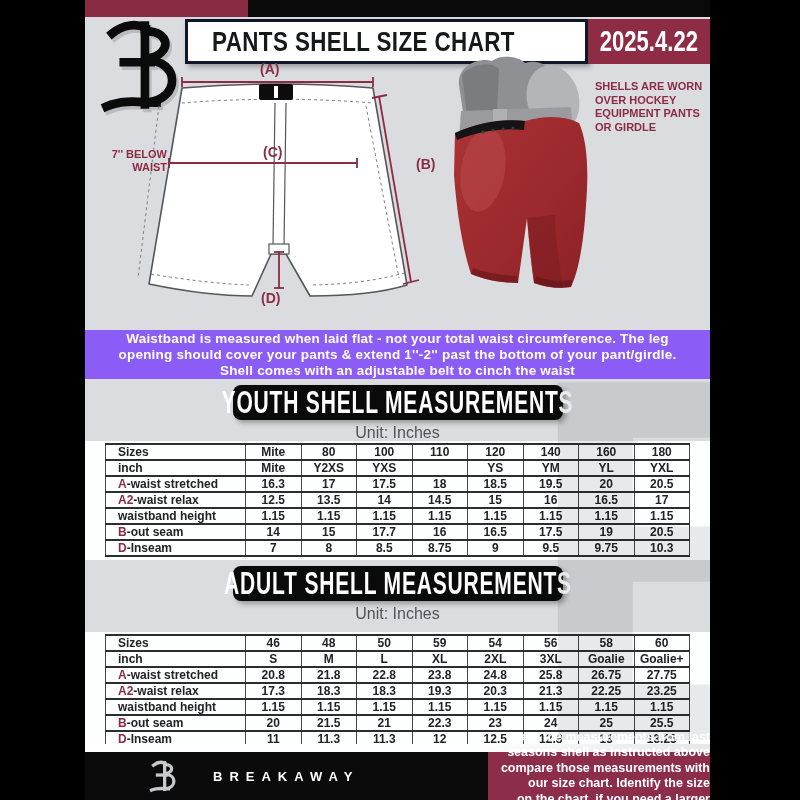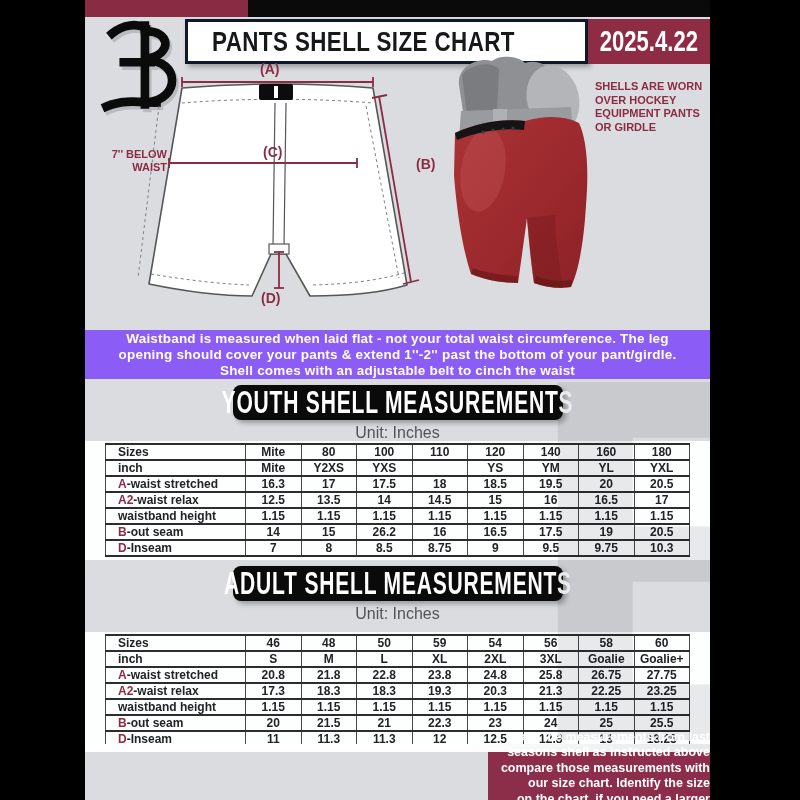--- a/index.html
+++ b/index.html
@@ -271,21 +271,21 @@
             <td>1.15</td>
             <td>1.15</td>
             <td>1.15</td>
             <td>1.15</td>
             <td>1.15</td>
           </tr>
           <tr>
             <td class="lbl"><span class="pfx">B</span>-out seam</td>
             <td>14</td>
             <td>15</td>
-            <td>26.2</td>
+            <td>17.7</td>
             <td>16</td>
             <td>16.5</td>
             <td>17.5</td>
             <td>19</td>
             <td>20.5</td>
           </tr>
           <tr>
             <td class="lbl"><span class="pfx">D</span>-Inseam</td>
             <td>7</td>
             <td>8</td>
@@ -397,20 +397,33 @@
             <td>13.25</td>
           </tr>
         </tbody>
     </table>
 
     <div class="watermark">B</div>
 
     <div class="prefooter"></div>
 
     <div class="footer">
+      <div class="black">
+        <svg class="flogo" viewBox="0 0 96 104">
+          <g stroke="#c8c9cc" stroke-width="10" fill="none" stroke-linecap="square">
+            <path d="M16 16 C28 6 42 6 50 10"></path>
+              <path d="M50 8 L50 90"></path>
+            <path d="M50 14 C76 12 80 38 52 42"></path>
+              <path d="M28 46 L56 46"></path>
+            <path d="M52 44 C86 44 88 84 52 88"></path>
+              <path d="M10 92 C28 84 48 88 62 88"></path>
+          </g>
+        </svg>
+        <span class="brand">BREAKAWAY</span>
+      </div>
       <div class="note">
         <div>Take the measurements from last seasons shell as instructed above</div>
         <div>compare those measurements  with our size chart. Identify the size</div>
         <div>on the chart, if you need a larger size move up the scale on the chart</div>
       </div>
     </div>
     <div class="clipmark"></div>
   </div>
 </div>
 

